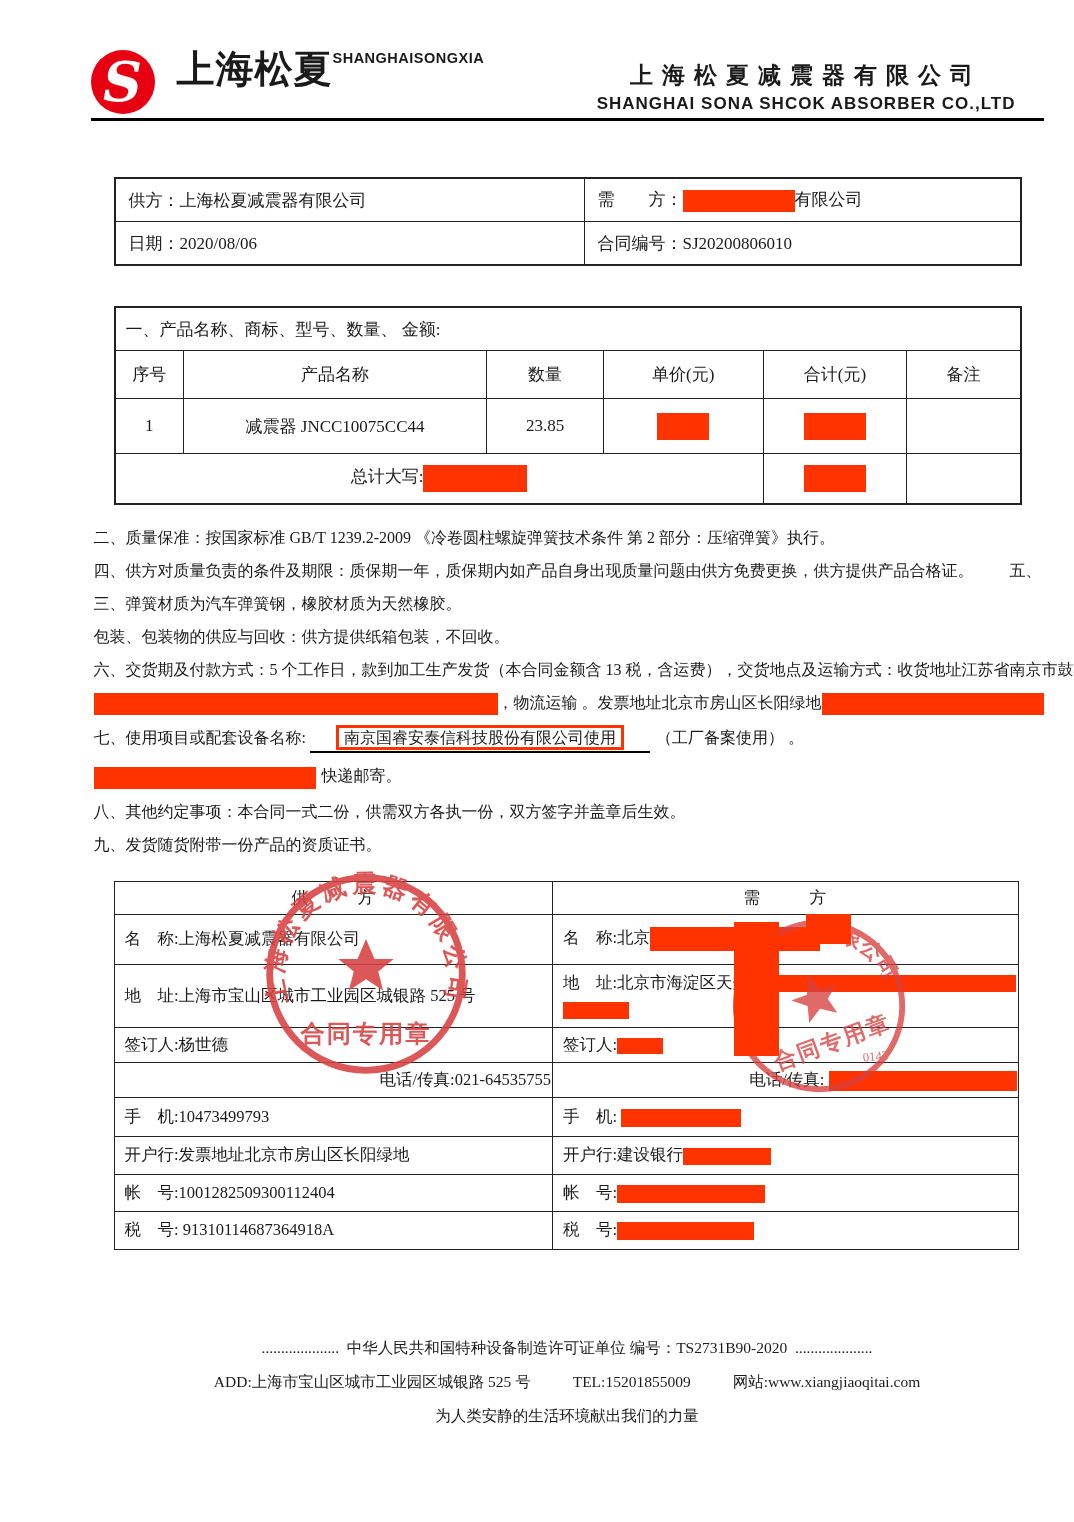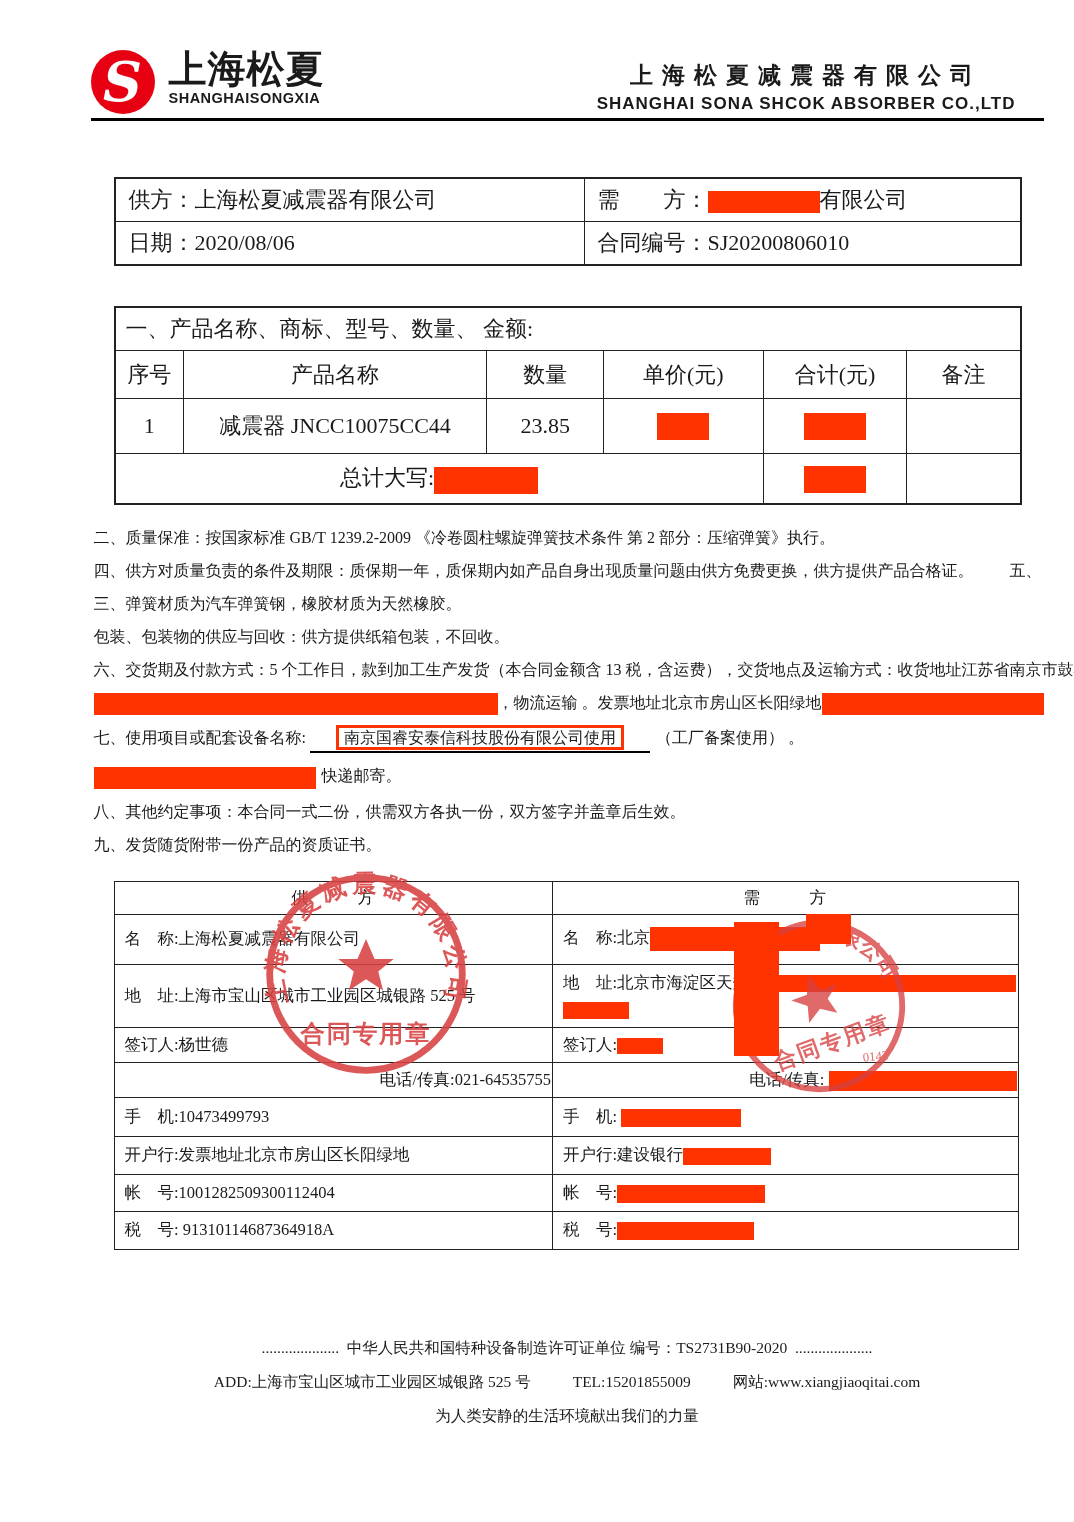--- a/index.html
+++ b/index.html
@@ -3,31 +3,31 @@
 <meta charset="utf-8">
 <style>
   html,body{margin:0;padding:0;background:#ffffff;}
   body{font-family:"Liberation Serif","DejaVu Serif",serif;color:#1a1a1a;}
   .page{position:relative;width:1074px;height:1522px;background:#fff;overflow:hidden;}
   .content{position:relative;margin:0 auto;width:953px;padding-left:60px;box-sizing:content-box;width:953px;}
   
   .hdr{display:flex;justify-content:space-between;align-items:flex-end;width:953px;padding-top:50px;border-bottom:3px solid #000;padding-bottom:4px;}
   .logo{display:flex;align-items:flex-start;}
   .logo-mark{width:64px;height:64px;border-radius:50%;background:#E60012;color:#fff;display:flex;align-items:center;justify-content:center;font-family:"DejaVu Serif",serif;font-size:54px;font-weight:bold;font-style:italic;line-height:1;}
-  .logo-txt{margin-left:14px;display:flex;flex-direction:column;justify-content:flex-end;}
+  .logo-txt{margin-left:22px;display:flex;flex-direction:row;justify-content:flex-end;}
   .logo-cn{font-family:"Liberation Sans","DejaVu Sans",sans-serif;font-weight:bold;font-size:38px;line-height:1.05;letter-spacing:1px;}
   .logo-en{font-family:"Liberation Sans","DejaVu Sans",sans-serif;font-weight:bold;font-size:14.5px;letter-spacing:.5px;}
   .co{display:flex;flex-direction:column;align-items:center;padding-right:28px;}
   .co-cn{font-weight:bold;font-size:23px;letter-spacing:9px;}
   .co-en{font-family:"Liberation Sans","DejaVu Sans",sans-serif;font-weight:bold;font-size:17px;letter-spacing:1px;margin-top:3px;}
   
   .title{margin-top:52px;text-align:center;font-size:40px;font-weight:600;letter-spacing:38px;text-indent:38px;}
   
   table{border-collapse:collapse;}
-  td{border:1px solid #222;font-size:22px;}
+  td{border:1px solid #222;font-size:17px;}
   .tblA{margin-top:56px;margin-left:23px;width:908px;border:2px solid #222;}
   .tblA td{height:40px;padding-left:13px;}
   .redbox{display:inline-block;background:#FF3300;vertical-align:middle;}
   
   .tblB{margin-top:40px;margin-left:23px;width:908px;border:2px solid #222;}
   .tblB .cap{height:40px;padding-left:10px;text-align:left;}
   .tblB .hd{height:45px;text-align:center;}
   .tblB .rw{height:52px;text-align:center;}
   .tblB .tt{height:47px;text-align:center;}
   

